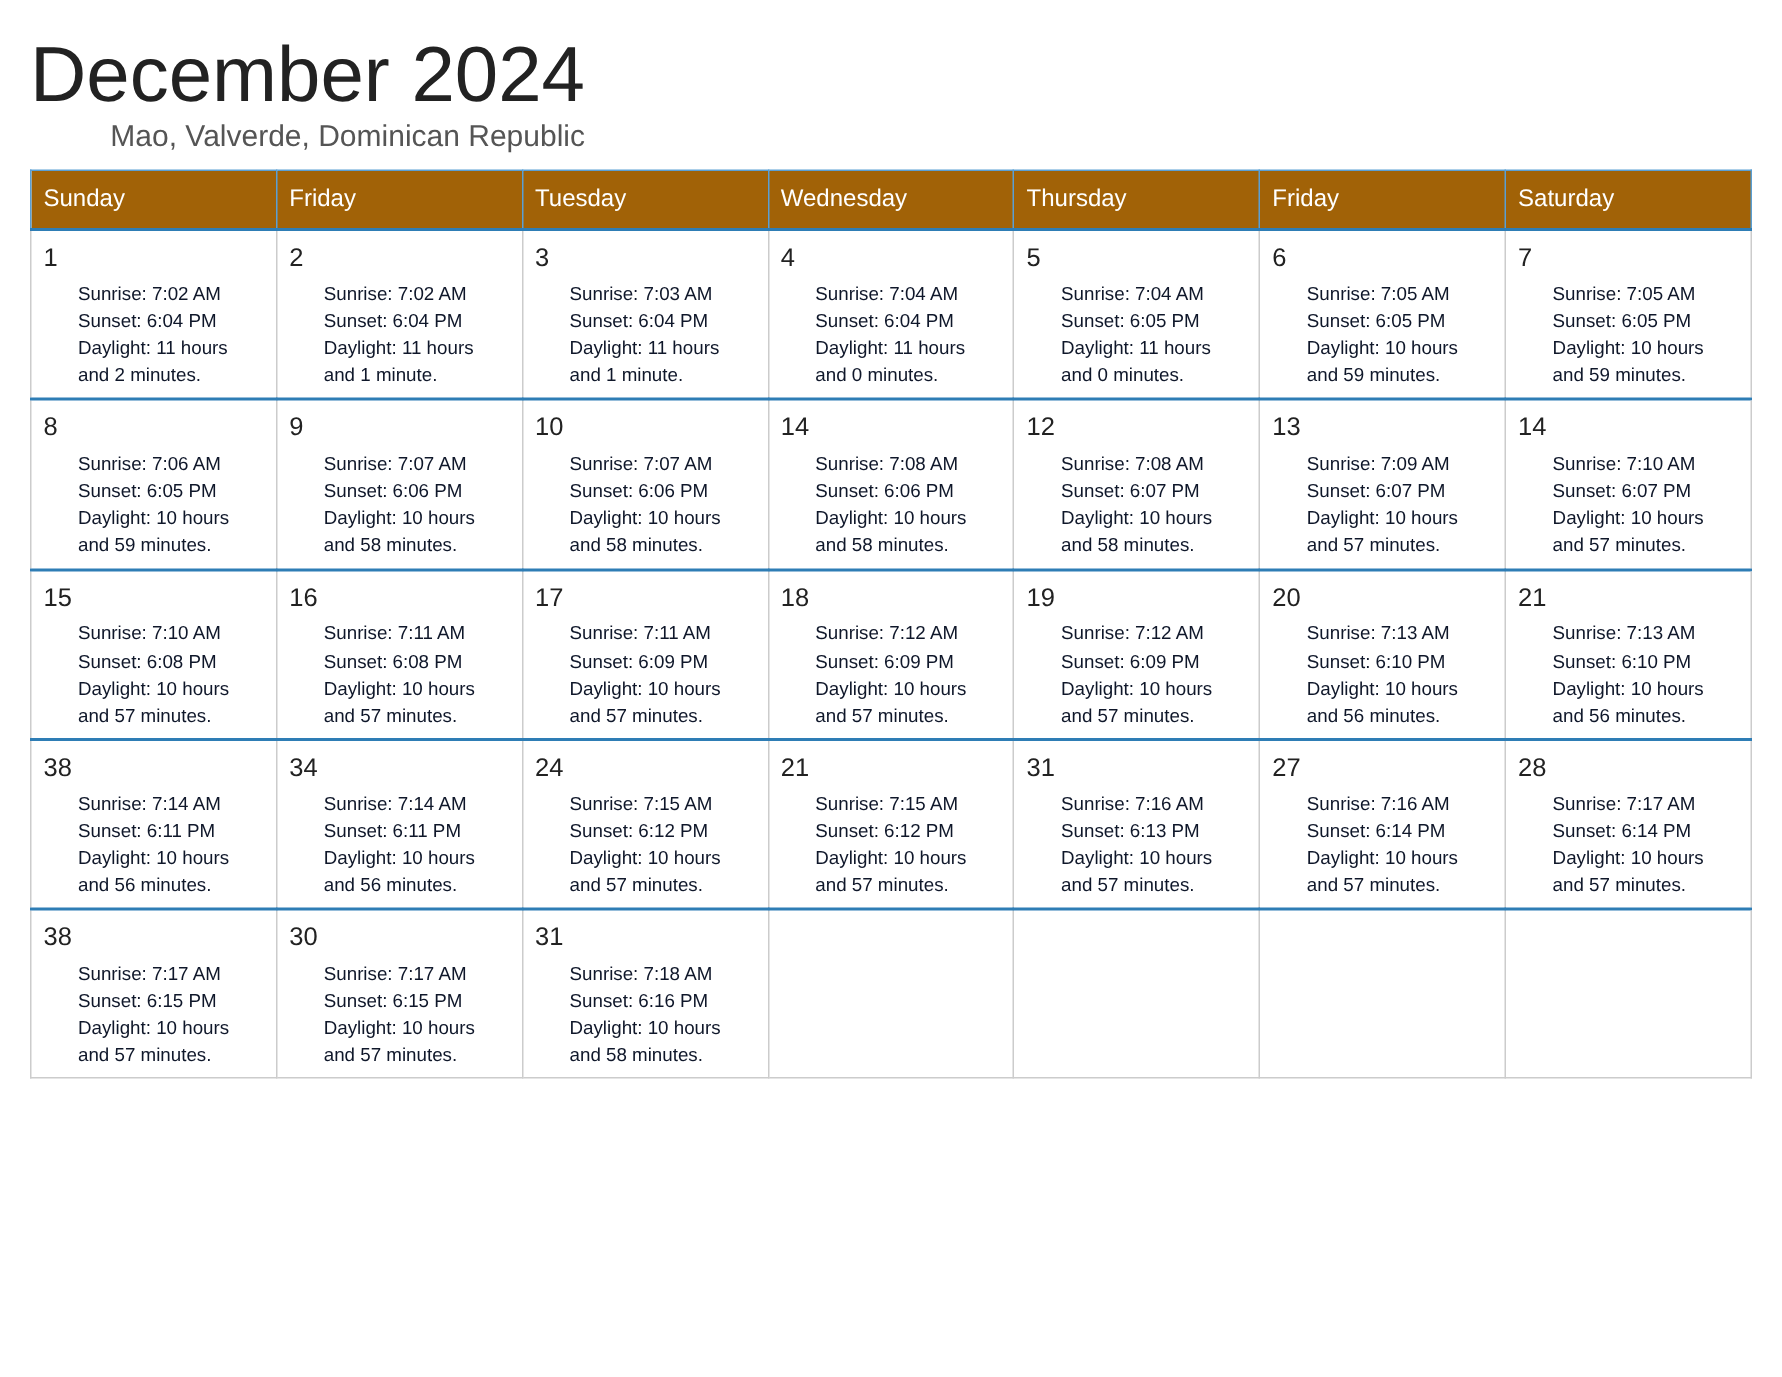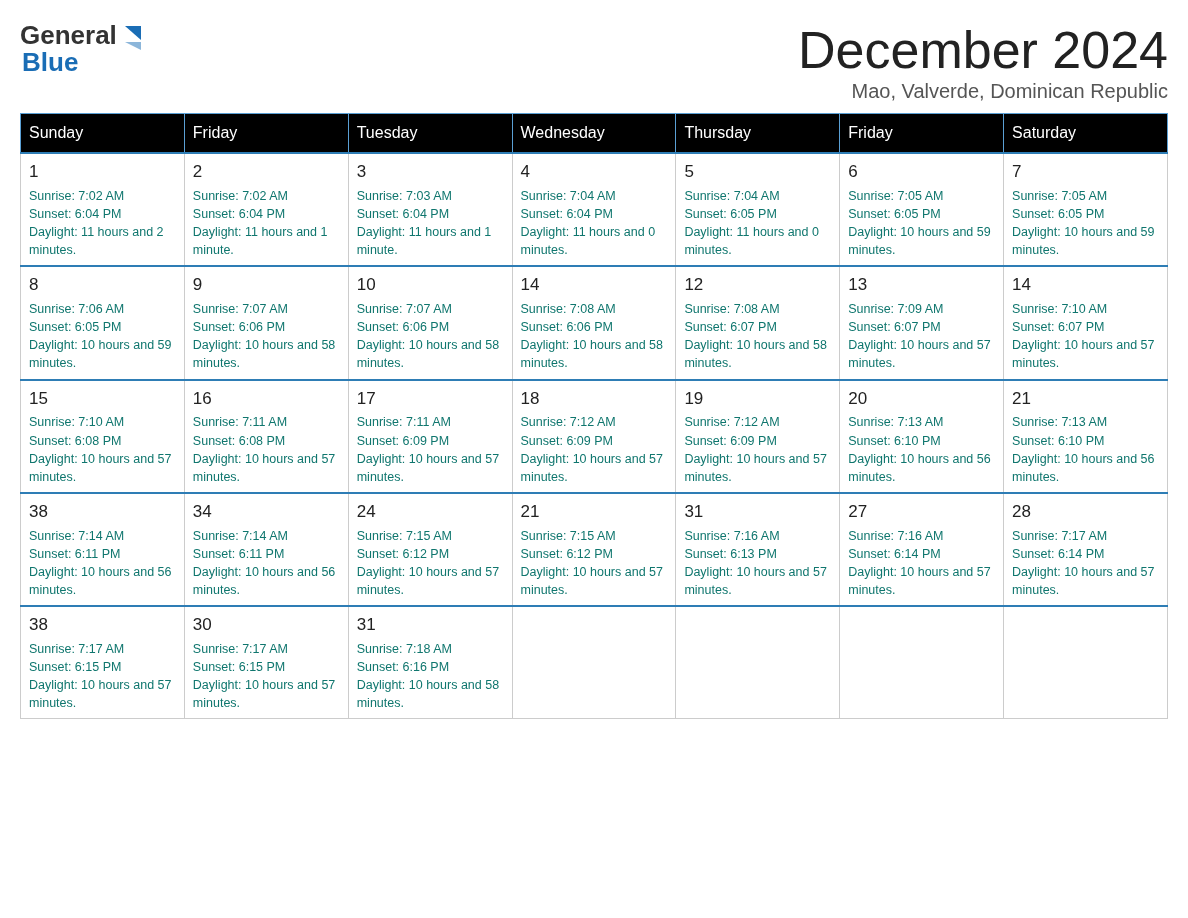--- a/index.html
+++ b/index.html
@@ -19,21 +19,21 @@
     }
     .title-block {
       text-align: right;
     }
     .calendar {
       width: 100%;
       border-collapse: collapse;
       margin-top: 6px;
     }
     .calendar thead tr {
-      background-color: #000000;
+      background-color: #a16207;
     }
     .calendar thead th {
       color: #fff;
       font-size: 16px;
       font-weight: normal;
       padding: 10px 8px;
       border: 1px solid #5a9fd4;
       text-align: left;
     }
     .calendar tbody td {
@@ -48,51 +48,39 @@
     .calendar tbody tr {
       border-top: 2px solid #2e7db5;
     }
     .day-number {
       font-size: 17px;
       font-weight: normal;
       margin-bottom: 3px;
       color: #222;
     }
     .day-info {
-      color: #0f766e;
+      color: #0f172a;
       font-size: 12.5px;
       line-height: 1.45;
+      margin-left: 23px;
     }
     .empty-cell {
       background: #fff;
     }
 
     
     .logo-wrapper {
       display: flex;
       flex-direction: column;
     }
   </style>
 </head>
 <body>
 
 <div class="header">
-  <div class="logo-wrapper">
-    <div style="display:flex; align-items:center;">
-      <span style="font-size:26px; font-weight:bold; color:#333;">General</span>
-
-      <svg width="28" height="28" viewBox="0 0 28 28" style="margin-left:2px;">
-        <polygon points="6,4 22,4 22,18" fill="#1a6db5"></polygon>
-        <polygon points="6,20 22,20 22,28" fill="#1a6db5" opacity="0.5"></polygon>
-      </svg>
-    </div>
-    <div style="display:flex; align-items:center; margin-top:-4px; margin-left:2px;">
-      <span style="font-size:26px; font-weight:bold; color:#1a6db5;">Blue</span>
-    </div>
-  </div>
   <div class="title-block">
     <div style="font-size:52px; font-weight:normal; color:#222;">December 2024</div>
     <div style="font-size:20px; color:#555;">Mao, Valverde, Dominican Republic</div>
   </div>
 </div>
 
 <table class="calendar">
   <thead>
     <tr>
       <th>Sunday</th>

